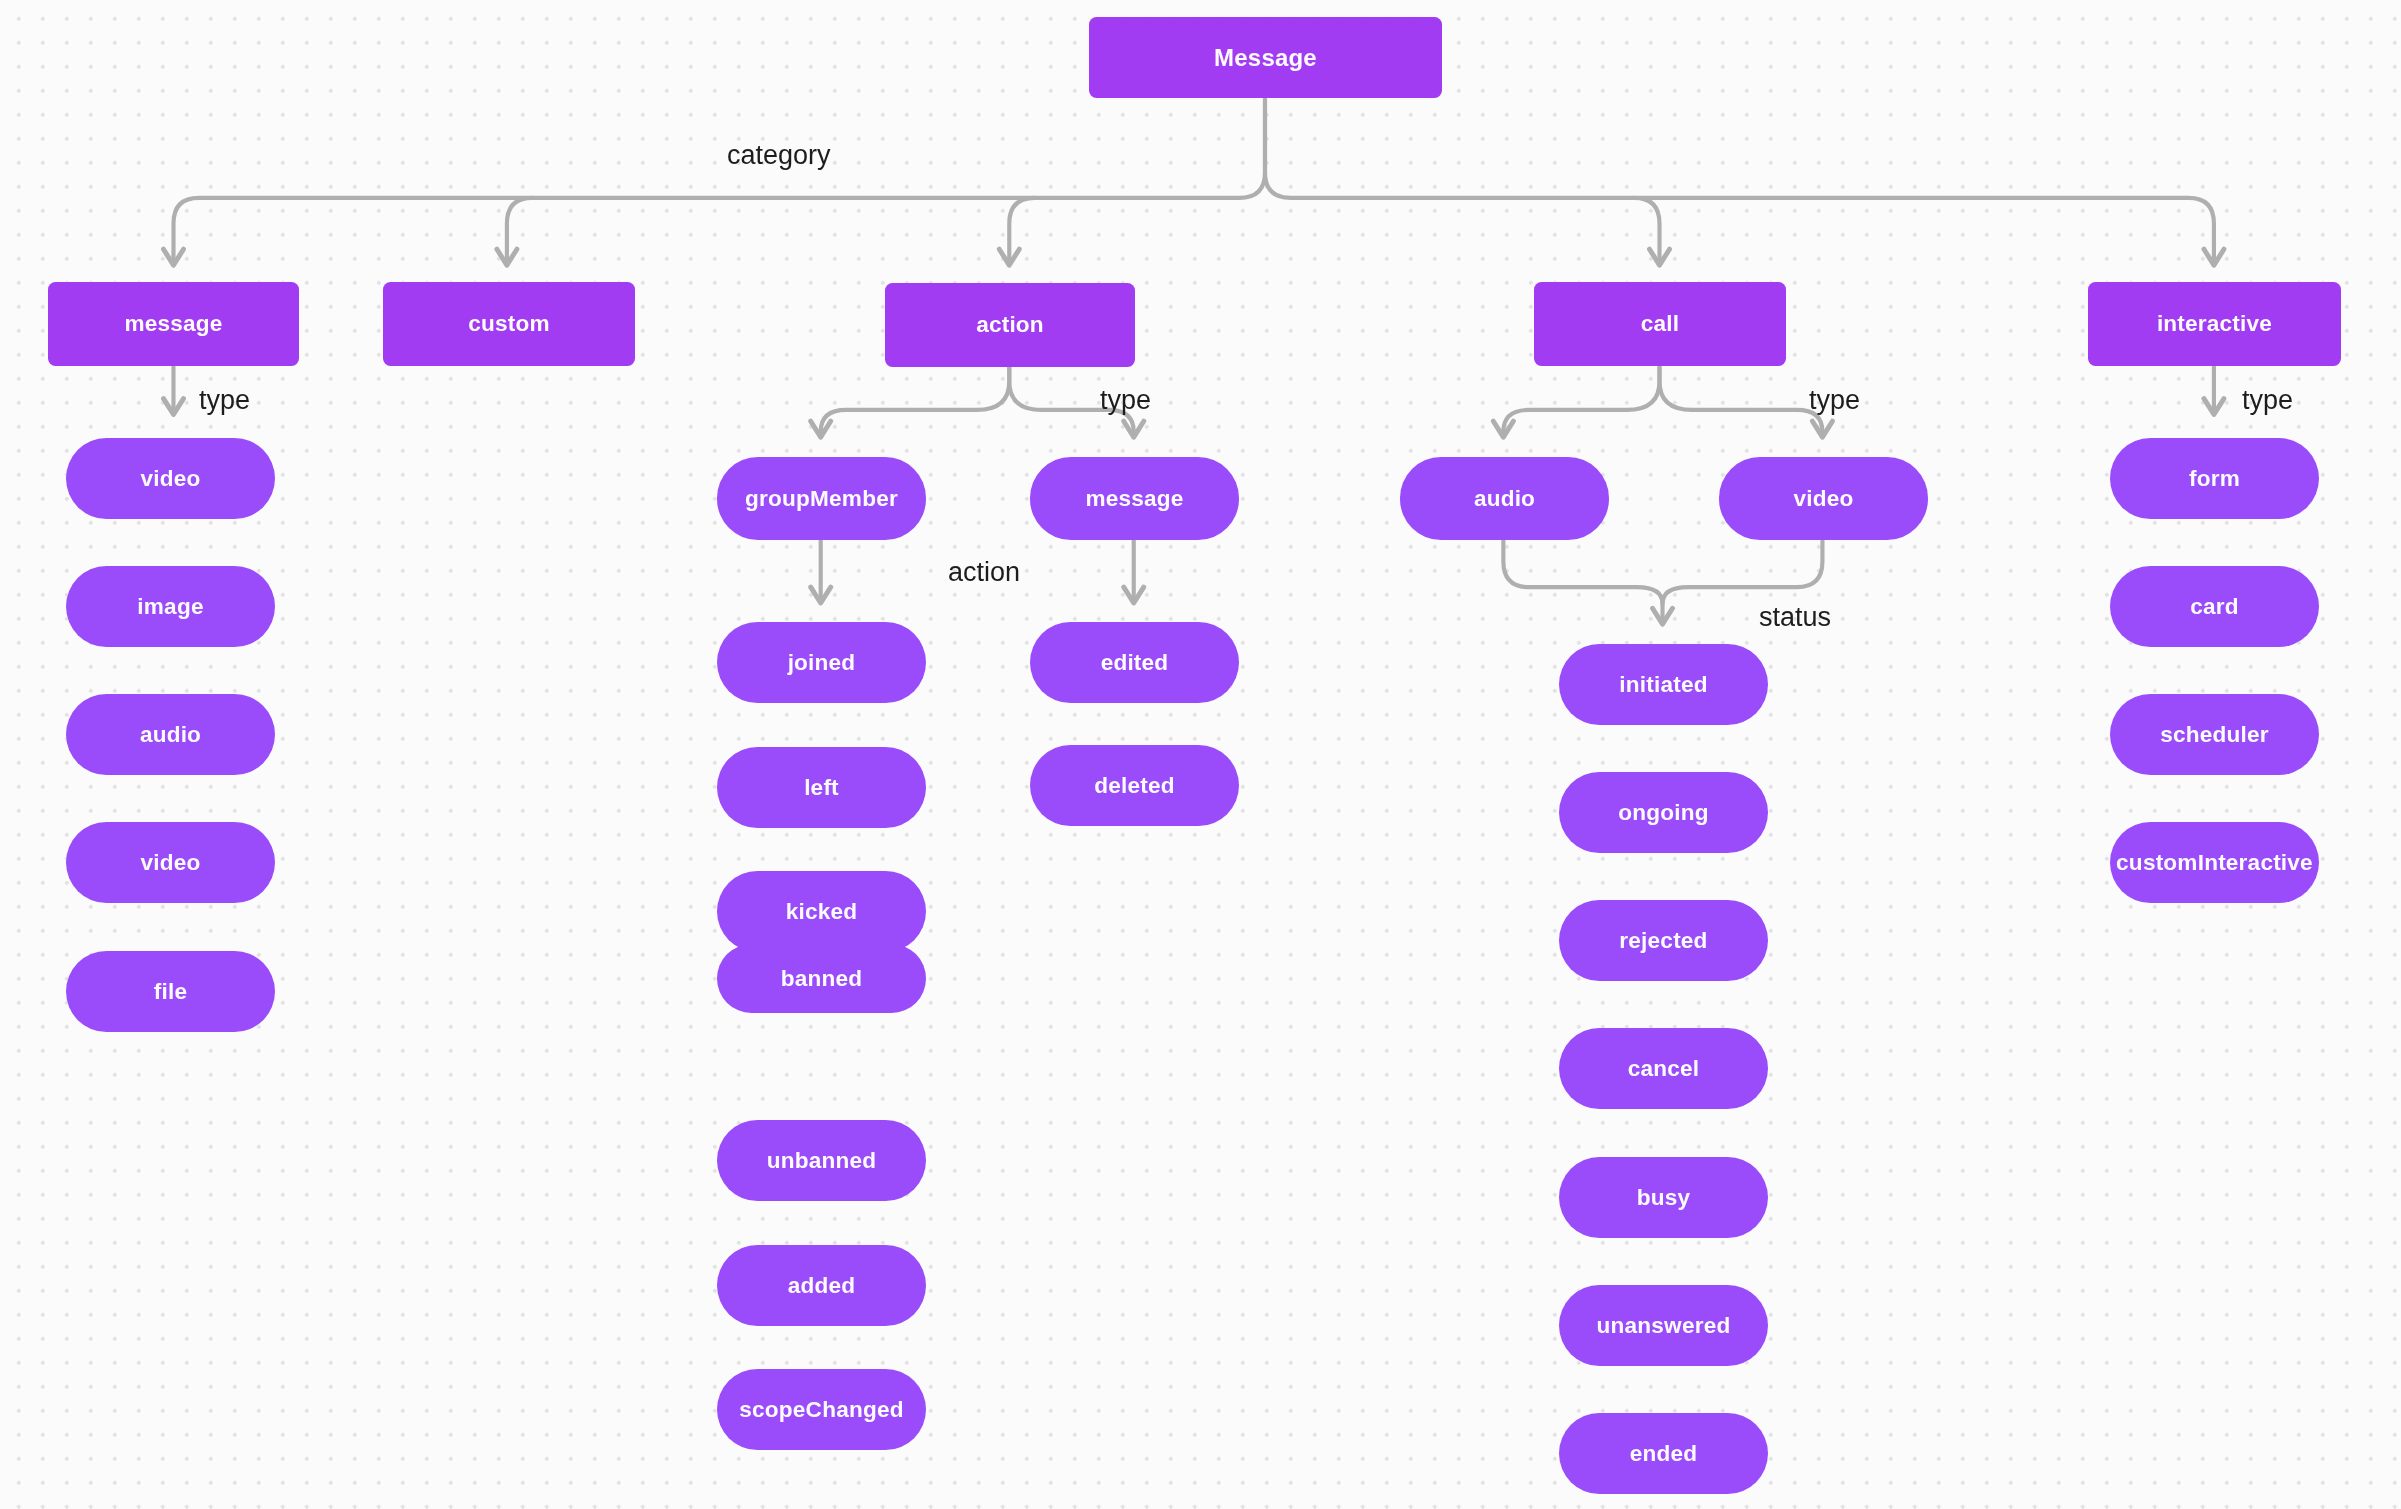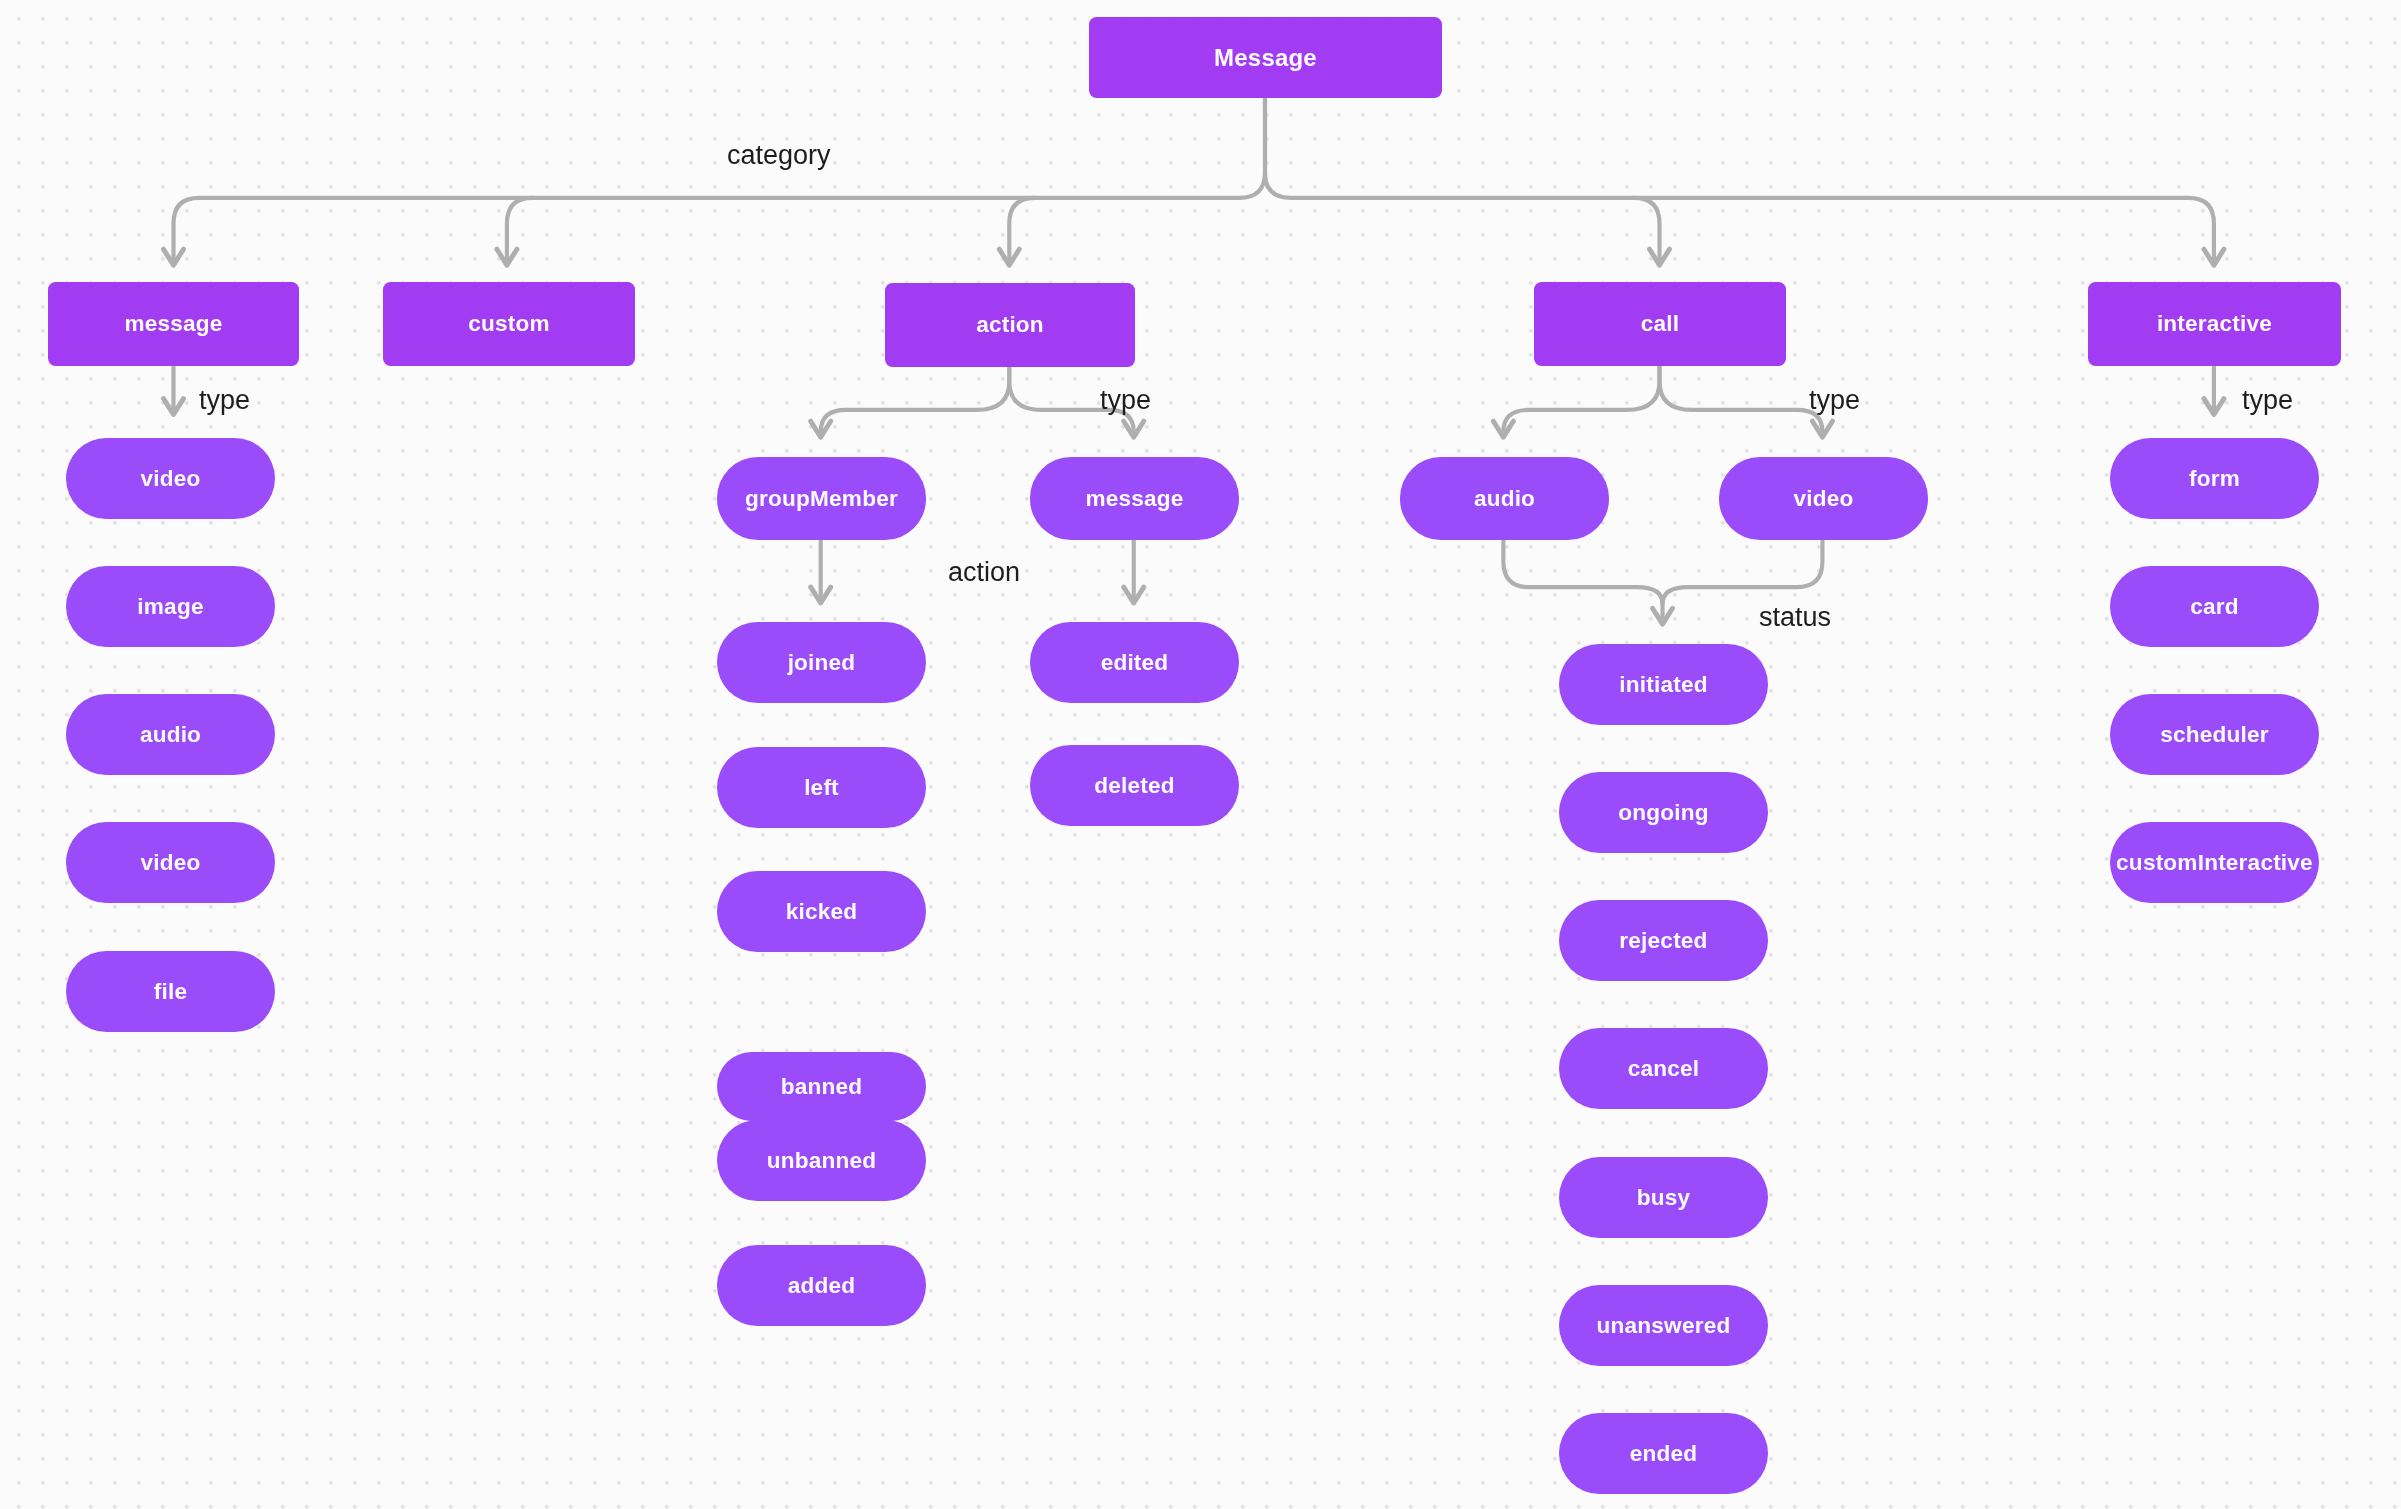--- a/index.html
+++ b/index.html
@@ -93,23 +93,24 @@
   <div class="node pill" style="left:66px;top:694px;width:209px;height:81px">audio</div>
   <div class="node pill" style="left:66px;top:822px;width:209px;height:81px">video</div>
   <div class="node pill" style="left:66px;top:951px;width:209px;height:81px">file</div>
 
   <div class="node pill" style="left:717px;top:457px;width:209px;height:83px">groupMember</div>
   <div class="node pill" style="left:1030px;top:457px;width:209px;height:83px">message</div>
 
   <div class="node pill" style="left:717px;top:622px;width:209px;height:81px">joined</div>
   <div class="node pill" style="left:717px;top:747px;width:209px;height:81px">left</div>
   <div class="node pill" style="left:717px;top:871px;width:209px;height:81px">kicked</div>
-  <div class="node pill" style="left:717px;top:1052px;width:209px;height:69px">banned</div>
+  <div class="node pill" style="left:717px;top:944px;width:209px;height:69px">banned</div>
   <div class="node pill" style="left:717px;top:1120px;width:209px;height:81px">unbanned</div>
   <div class="node pill" style="left:717px;top:1245px;width:209px;height:81px">added</div>
+  <div class="node pill" style="left:717px;top:1369px;width:209px;height:81px">scopeChanged</div>
 
   <div class="node pill" style="left:1030px;top:622px;width:209px;height:81px">edited</div>
   <div class="node pill" style="left:1030px;top:745px;width:209px;height:81px">deleted</div>
 
   <div class="node pill" style="left:1400px;top:457px;width:209px;height:83px">audio</div>
   <div class="node pill" style="left:1719px;top:457px;width:209px;height:83px">video</div>
 
   <div class="node pill" style="left:1559px;top:644px;width:209px;height:81px">initiated</div>
   <div class="node pill" style="left:1559px;top:772px;width:209px;height:81px">ongoing</div>
   <div class="node pill" style="left:1559px;top:900px;width:209px;height:81px">rejected</div>

